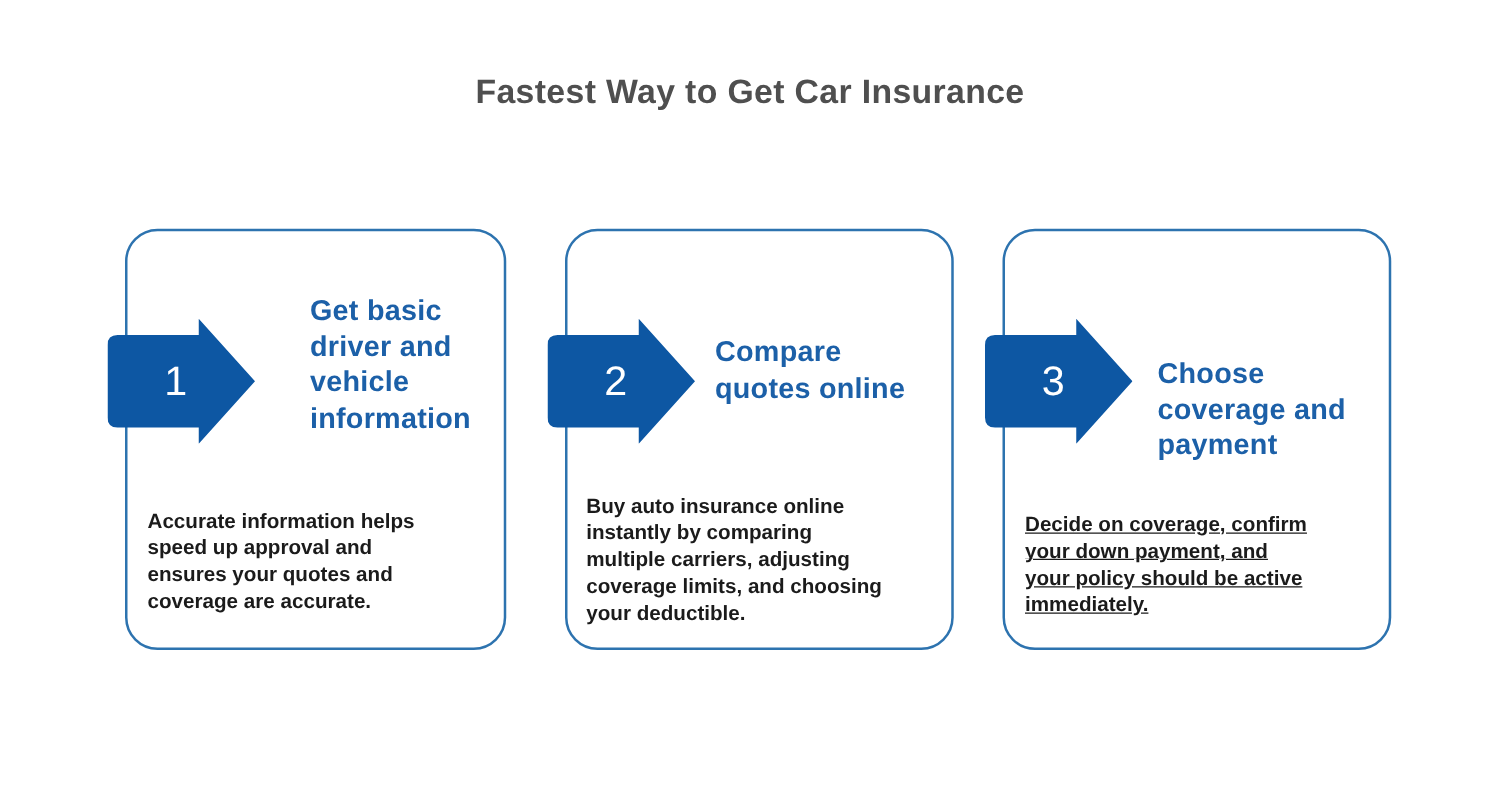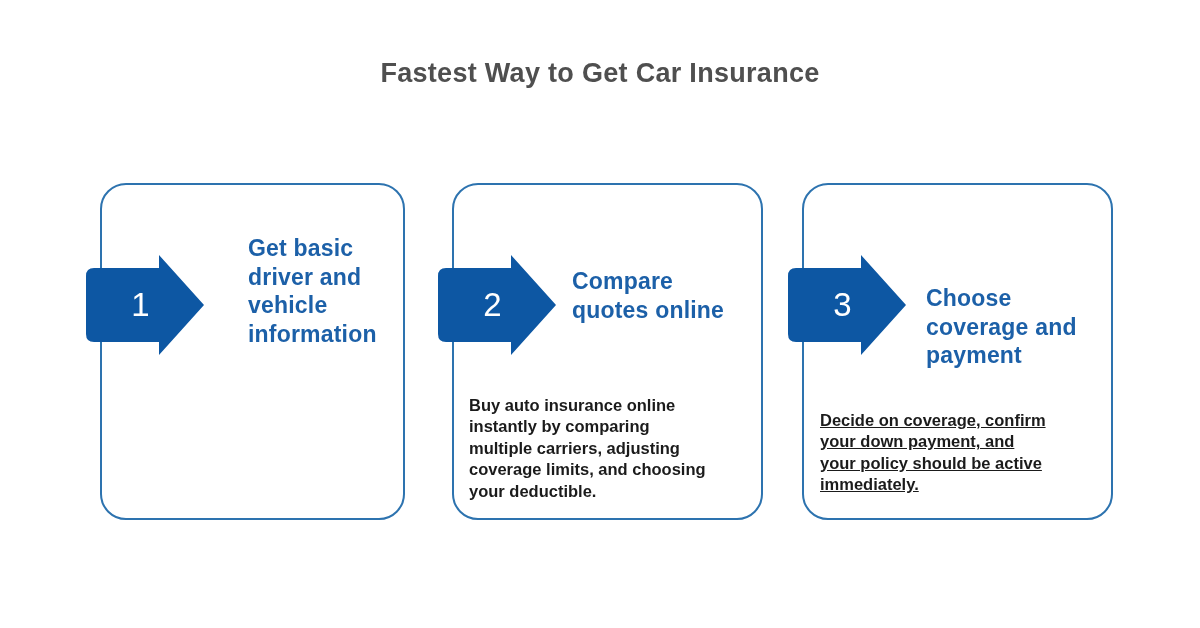--- a/index.html
+++ b/index.html
@@ -124,20 +124,24 @@
     <div class="arrow-wrap">
       <svg viewBox="0 0 118 100" aria-hidden="true">
         <path class="arrow-path" d="M 8 13 L 73 13 L 73 0 L 118 50 L 73 100 L 73 87 L 8 87 Q 0 87 0 79 L 0 21 Q 0 13 8 13 Z"></path>
       </svg>
       <span class="step-num">1</span>
     </div>
     <div class="heading">Get basic
 driver and
 vehicle
 information</div>
+    <div class="body-text">Accurate information helps
+speed up approval and
+ensures your quotes and
+coverage are accurate.</div>
   </div>
 
   <div class="card card-2">
     <div class="arrow-wrap">
       <svg viewBox="0 0 118 100" aria-hidden="true">
         <path class="arrow-path" d="M 8 13 L 73 13 L 73 0 L 118 50 L 73 100 L 73 87 L 8 87 Q 0 87 0 79 L 0 21 Q 0 13 8 13 Z"></path>
       </svg>
       <span class="step-num">2</span>
     </div>
     <div class="heading">Compare

